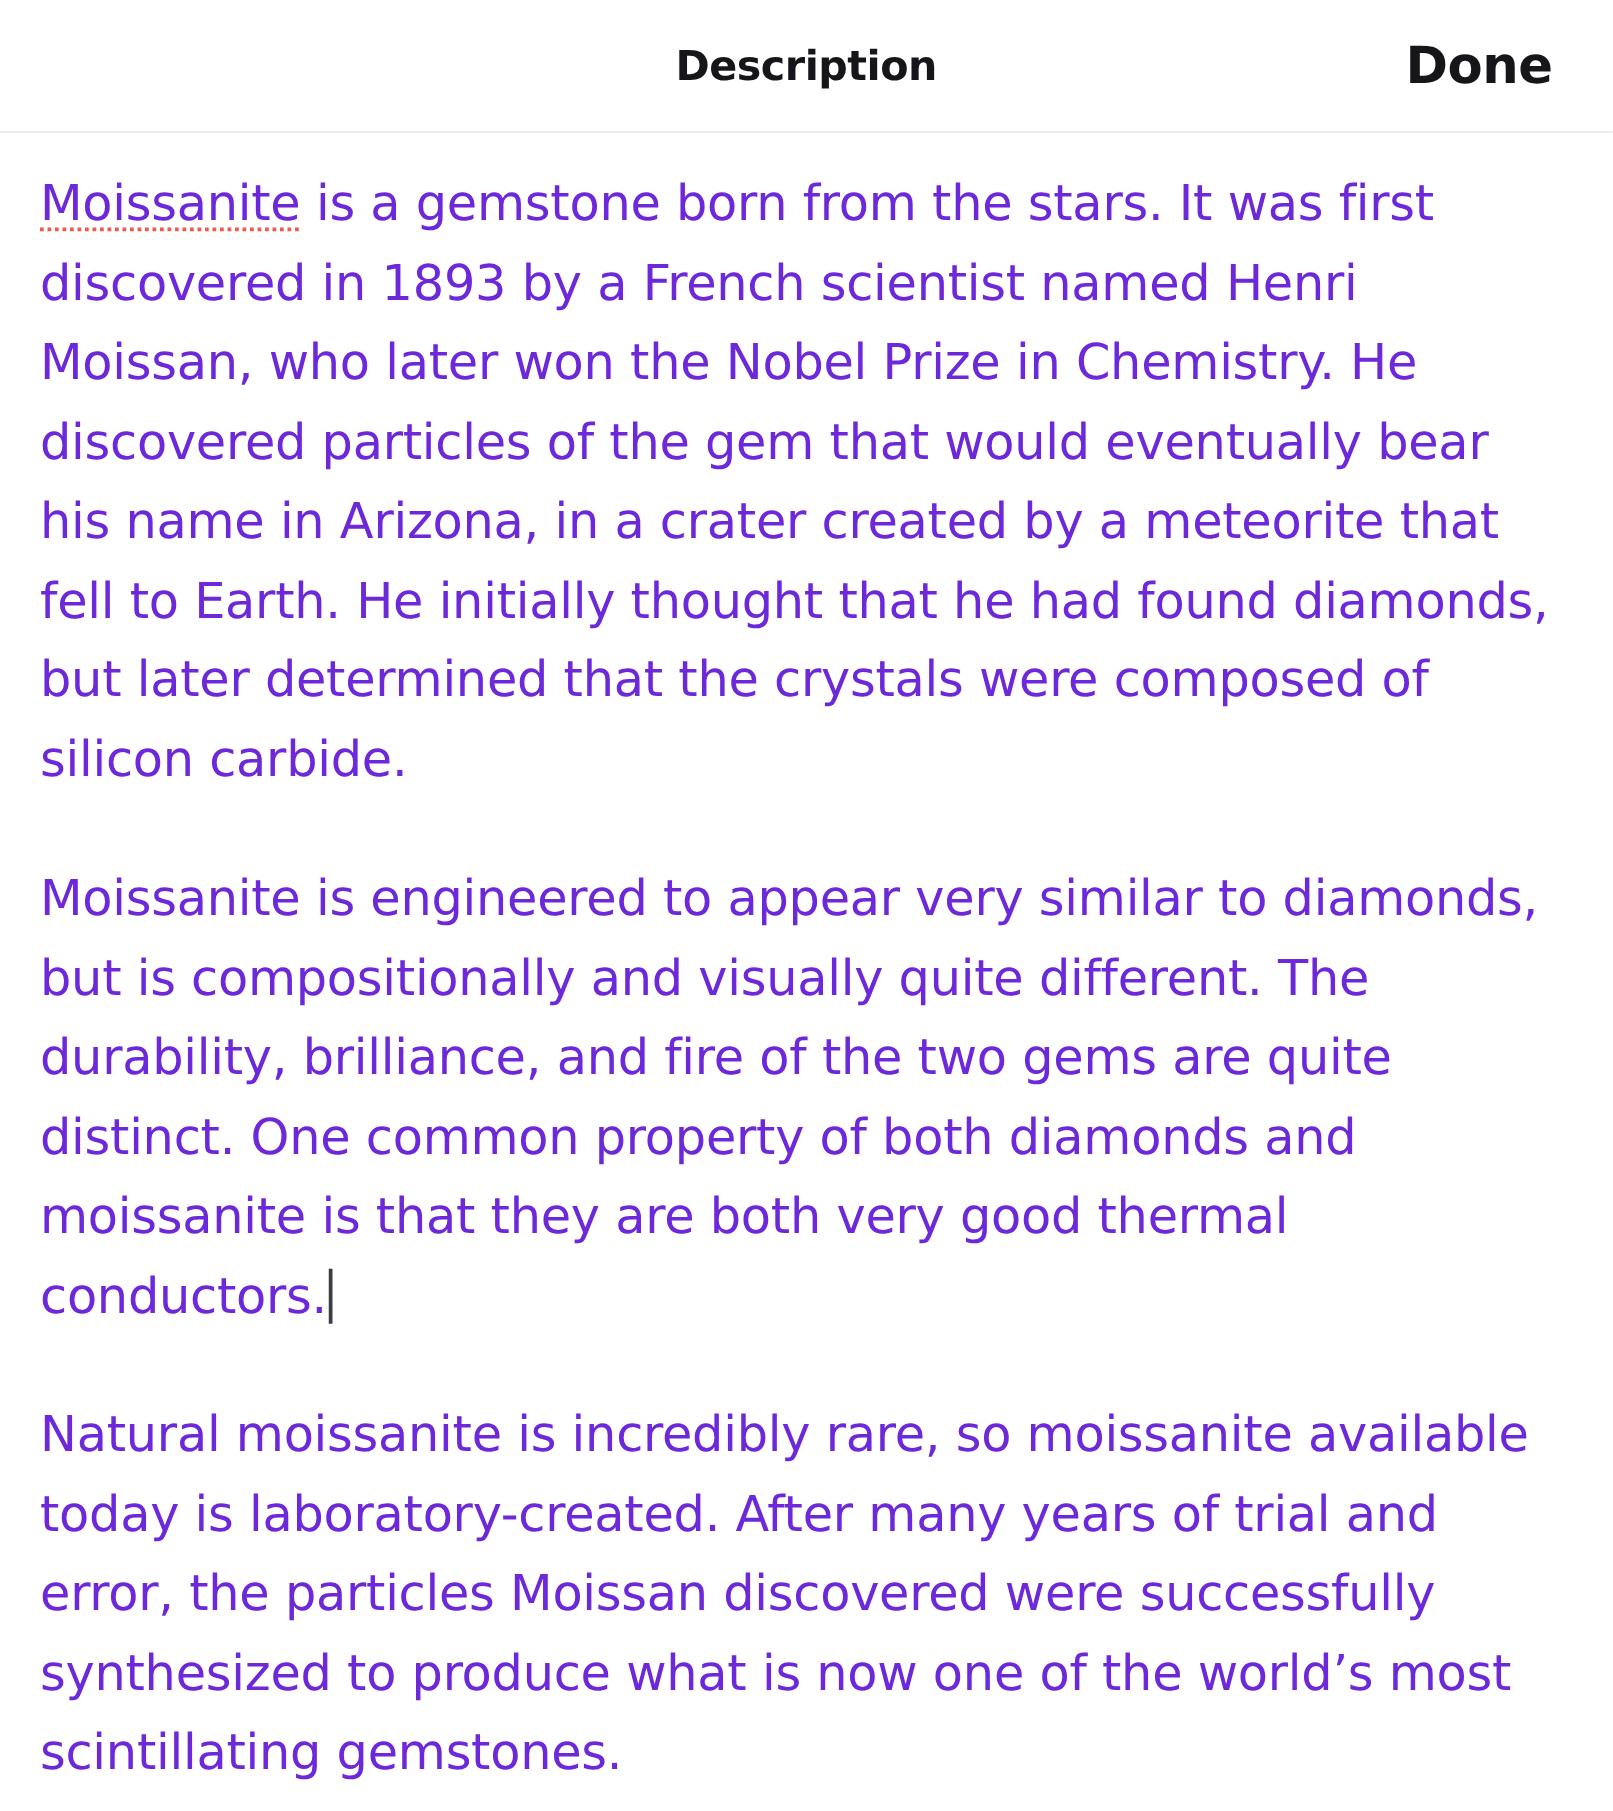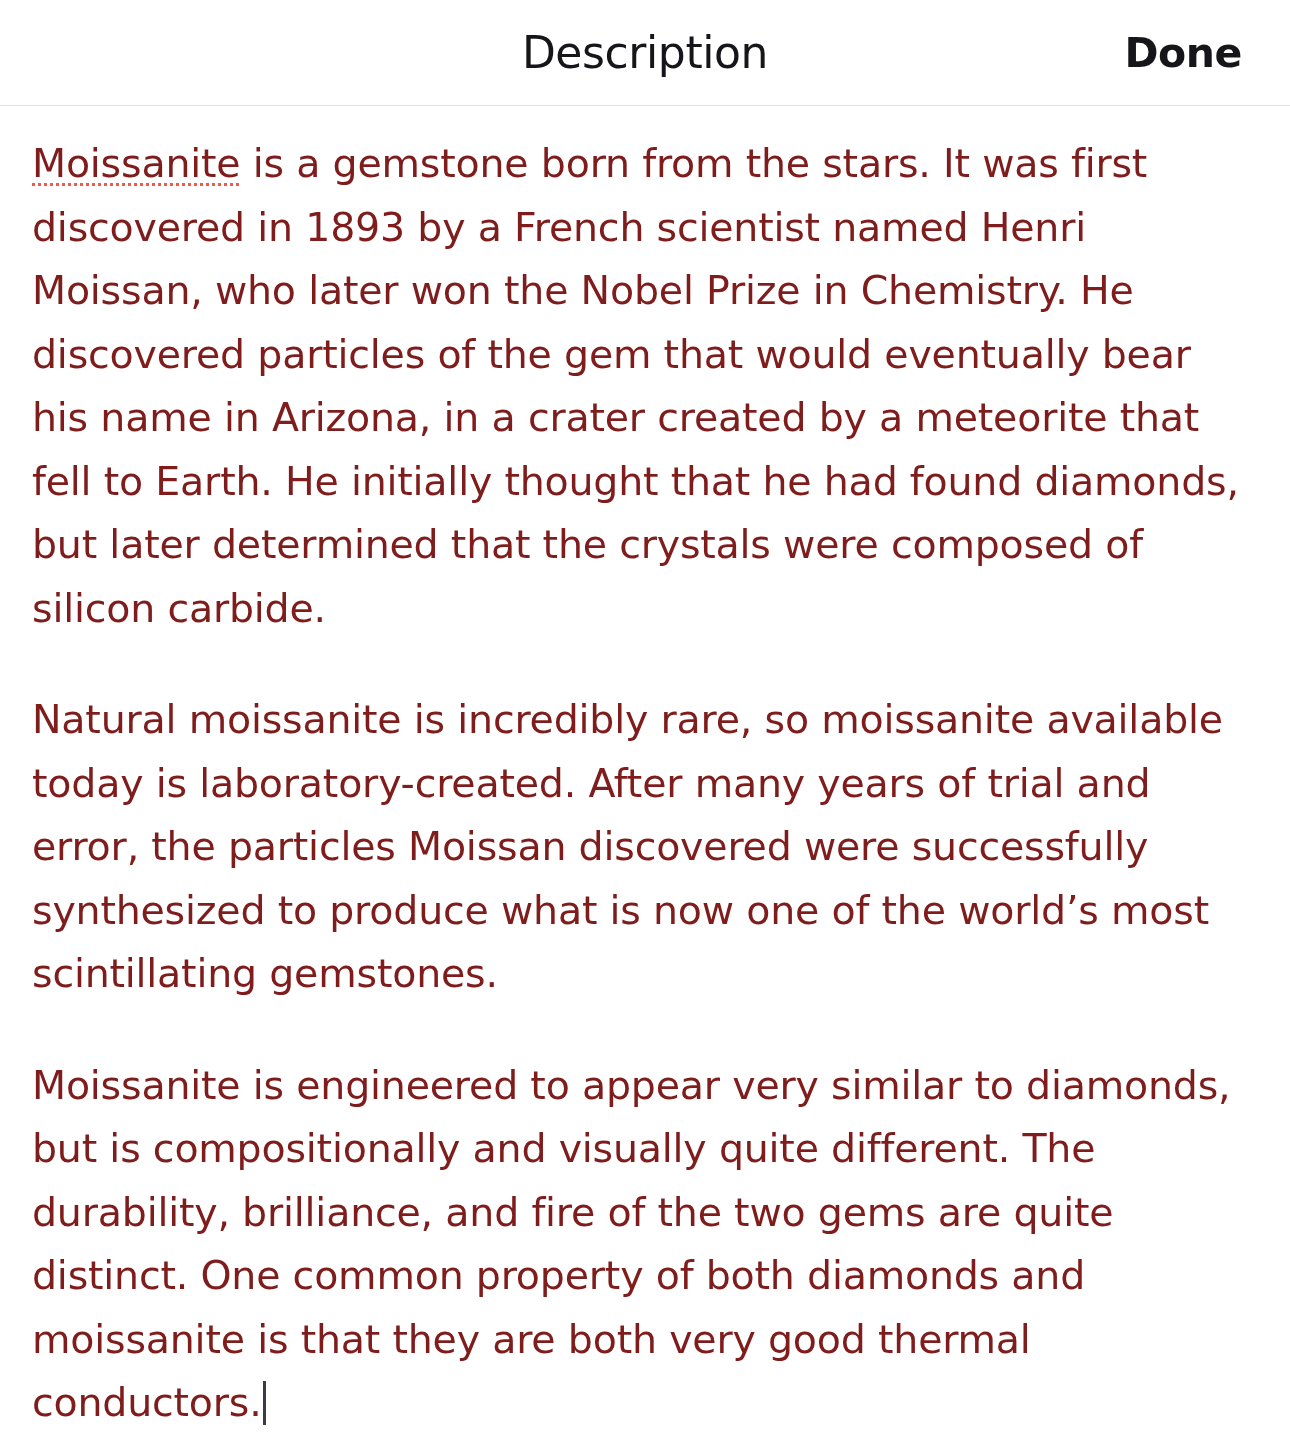--- a/index.html
+++ b/index.html
@@ -30,22 +30,22 @@
     flex: 0 0 106px;
     position: relative;
     display: flex;
     align-items: center;
     justify-content: center;
     background: #ffffff;
     border-bottom: 1px solid #e2e2e4;
     box-sizing: border-box;
   }
   .nav-title {
-    font-size: 44px;
-    font-weight: 400;
+    font-size: 33px;
+    font-weight: 700;
     letter-spacing: -0.4px;
     color: #16161a;
     line-height: 1;
   }
   .nav-done {
     position: absolute;
     right: 48px;
     top: 50%;
     transform: translateY(-50%);
     font-size: 41px;
@@ -61,21 +61,21 @@
     flex: 1 1 auto;
     padding: 26px 34px 0 32px;
     box-sizing: border-box;
     overflow: hidden;
   }
 
   .para {
     font-size: 39.5px;
     line-height: 63.5px;
     letter-spacing: -0.2px;
-    color: #7f1d1d;
+    color: #6d28d9;
     margin: 0 0 48px 0;
     white-space: pre-wrap;
     word-wrap: break-word;
   }
   .para:last-child {
     margin-bottom: 0;
   }
 
   
   .misspelled {
@@ -103,19 +103,19 @@
 
   <div class="navbar">
     <div class="nav-title">Description</div>
     <div class="nav-done">Done</div>
   </div>
 
   <div class="editor">
 
     <p class="para"><span class="misspelled">Moissanite</span><span> is a gemstone born from the stars. It was first discovered in 1893 by a French scientist named Henri Moissan, who later won the Nobel Prize in Chemistry. He discovered particles of the gem that would eventually bear his name in Arizona, in a crater created by a meteorite that fell to Earth. He initially thought that he had found diamonds, but later determined that the crystals were composed of silicon carbide.</span></p>
 
+    <p class="para"><span>Moissanite is engineered to appear very similar to diamonds, but is compositionally and visually quite different. The durability, brilliance, and fire of the two gems are quite distinct. One common property of both diamonds and moissanite is that they are both very good thermal conductors.</span><span class="caret"></span></p>
+
     <p class="para">Natural moissanite is incredibly rare, so moissanite available today is laboratory-created. After many years of trial and error, the particles Moissan discovered were successfully synthesized to produce what is now one of the world’s most scintillating gemstones.</p>
-
-    <p class="para"><span>Moissanite is engineered to appear very similar to diamonds, but is compositionally and visually quite different. The durability, brilliance, and fire of the two gems are quite distinct. One common property of both diamonds and moissanite is that they are both very good thermal conductors.</span><span class="caret"></span></p>
 
   </div>
 
 </div>
 
 </body></html>

